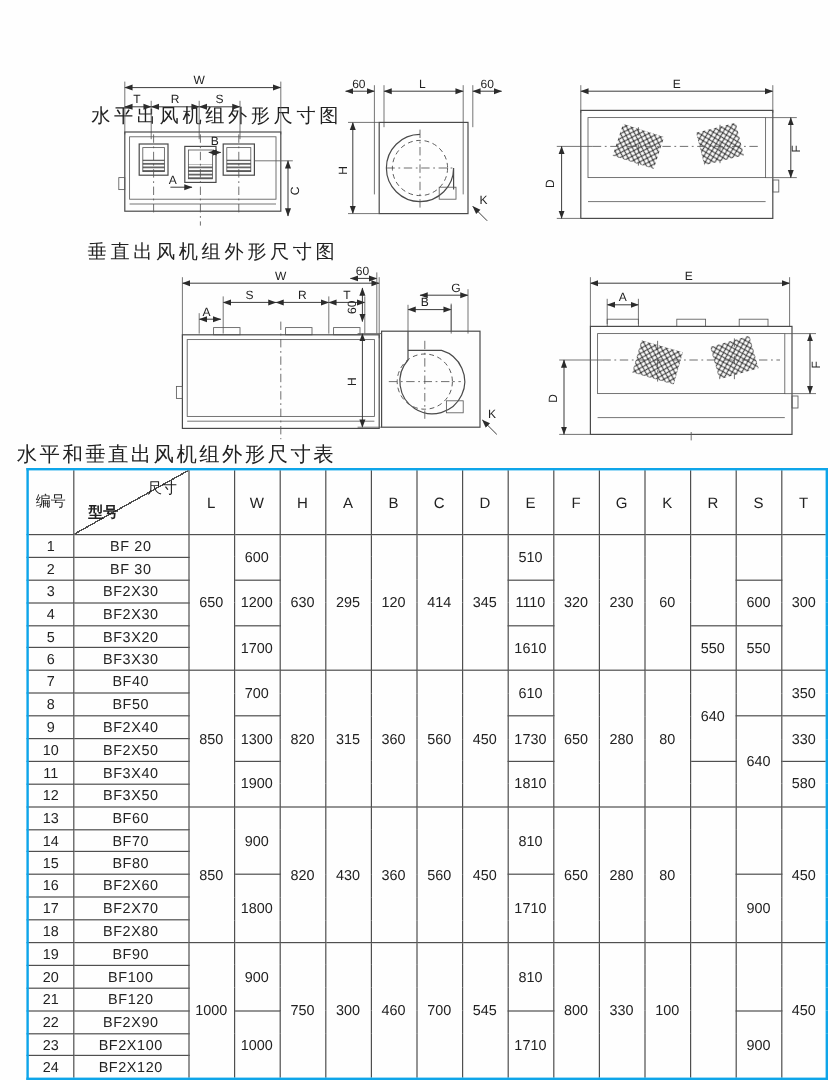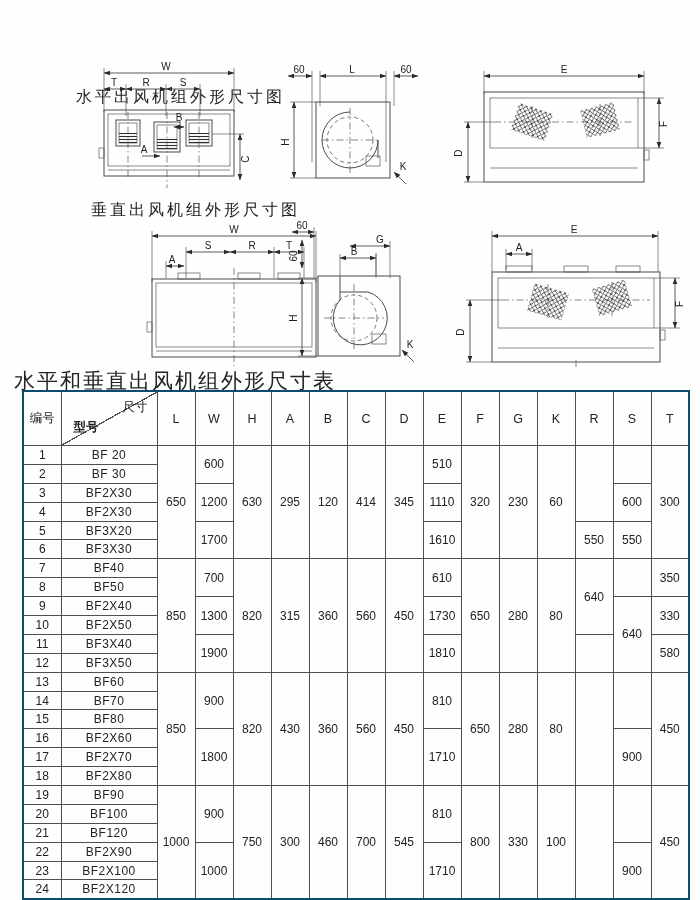--- a/index.html
+++ b/index.html
@@ -4,33 +4,33 @@
 <style>
   html,body { margin:0; padding:0; background:#ffffff; }
   .page {
     position:relative; width:700px; height:900px; overflow:hidden;
     background:#fefefe; color:#1c1c1c;
     font-family:"Liberation Sans", sans-serif;
   }
   .doc-title { position:absolute; left:14px; top:6px; font-size:21px; font-weight:bold; letter-spacing:2px; color:#111; }
   .sub-title { position:absolute; font-size:16px; letter-spacing:3px; color:#222; }
   .sub1 { left:76px; top:40px;margin-top:47px; }
-  .sub2 { left:91px; top:200px; }
-  .tbl-caption { position:absolute; left:14px; top:367px; font-size:21px; letter-spacing:2px; color:#222; }
+  .sub2 { left:73px; top:200px; }
+  .tbl-caption { position:absolute; left:14px; top:367px; font-size:17px; letter-spacing:2px; color:#222; }
 
   svg { position:absolute; overflow:visible; }
   svg text { font-family:"Liberation Sans", sans-serif; font-size:10px; fill:#222; }
   .thin { stroke:#4a4a4a; stroke-width:1; fill:none; }
   .hair { stroke:#5a5a5a; stroke-width:0.7; fill:none; }
   .dim  { stroke:#333; stroke-width:0.8; fill:none; }
   .cl   { stroke:#555; stroke-width:0.7; fill:none; stroke-dasharray:7 3 1.5 3; }
   .dash { stroke:#555; stroke-width:0.8; fill:none; stroke-dasharray:4 3; }
 
   .dim-table { position:absolute; left:22px; top:390px; width:666px;
-    border-collapse:collapse; table-layout:fixed; border:2px solid #0c4a6e; }
+    border-collapse:collapse; table-layout:fixed; border:2px solid #0ea5e9; }
   .dim-table th, .dim-table td {
     border:1px solid #4f4f4f; font-weight:normal; font-size:12px;
     text-align:center; vertical-align:middle; color:#222; padding:0;
   }
   .dim-table thead th { height:53px; font-size:12.5px; }
   .dim-table tbody td { height:17.9px; }
   .c-model { font-size:12px; letter-spacing:0.5px; }
   .diag { position:relative; padding:0;margin-top:16px; }
   .diag-line { position:absolute; inset:0;
     background:linear-gradient(to bottom right, transparent calc(50% - 0.6px), #4f4f4f calc(50% - 0.6px), #4f4f4f calc(50% + 0.6px), transparent calc(50% + 0.6px)); }

